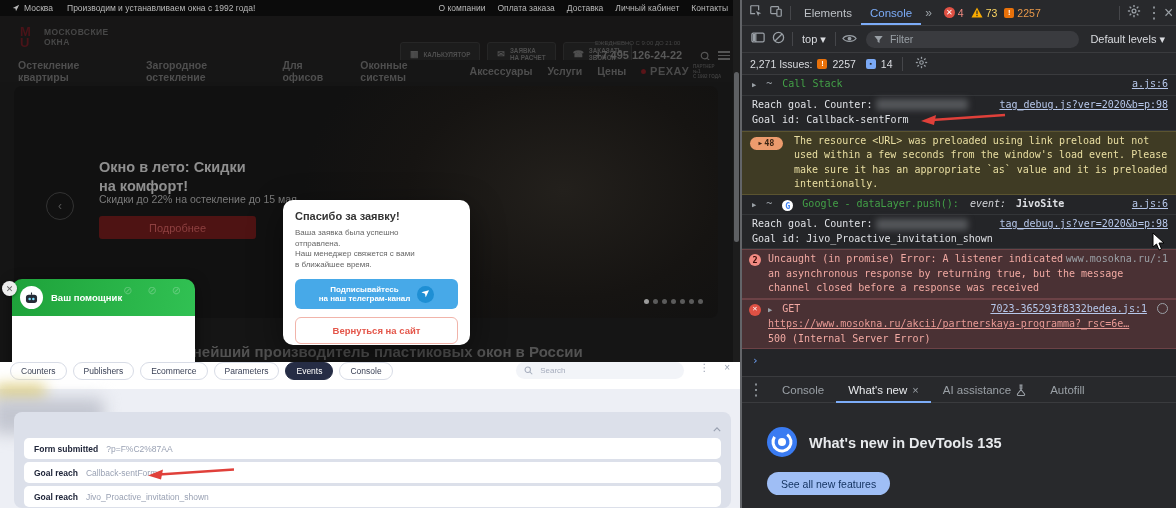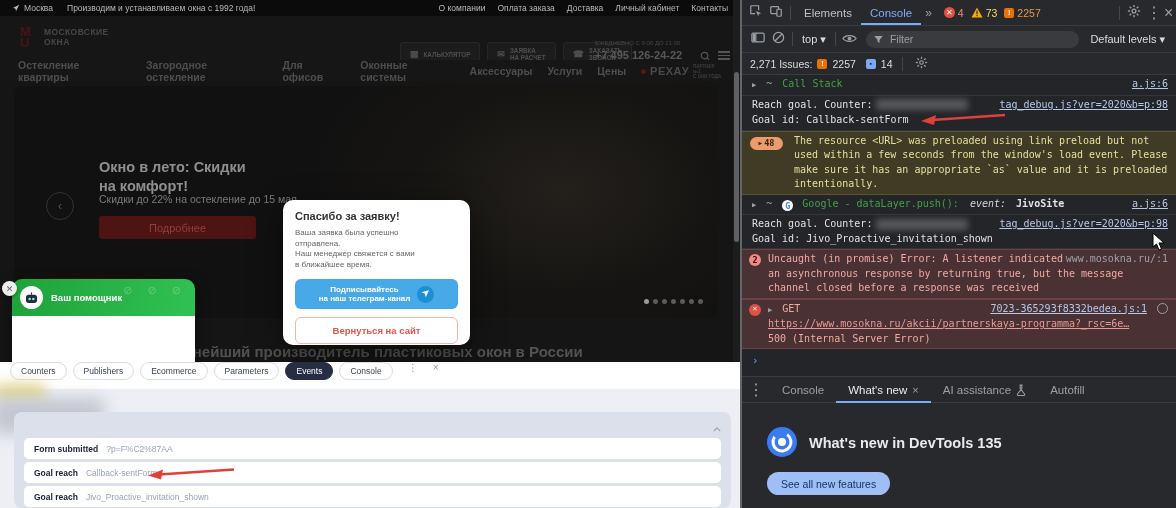--- a/index.html
+++ b/index.html
@@ -268,20 +268,27 @@
   </div>
 
   <div id="dbg" class="abs">
     <div id="dbg-tabs">
       <button class="dbg-tab">Counters</button>
       <button class="dbg-tab">Publishers</button>
       <button class="dbg-tab">Ecommerce</button>
       <button class="dbg-tab">Parameters</button>
       <button class="dbg-tab active">Events</button>
       <button class="dbg-tab">Console</button>
+      <div id="dbg-search">
+        <svg width="9" height="9" viewBox="0 0 12 12">
+            <circle cx="5" cy="5" r="3.6" fill="none" stroke="#a6adbd" stroke-width="1.4"></circle>
+            <line x1="8" y1="8" x2="11" y2="11" stroke="#a6adbd" stroke-width="1.4"></line>
+          </svg>
+        <input placeholder="Search" style="">
+      </div>
       <span class="dbg-icon">⋮</span>
       <span class="dbg-icon">×</span>
     </div>
 
     <div class="smudge" id="smudge1"></div>
     <div class="smudge" id="smudge2"></div>
 
     <div id="dbg-card">
       <span id="dbg-chevron">
         <svg width="8" height="5" viewBox="0 0 10 6">

